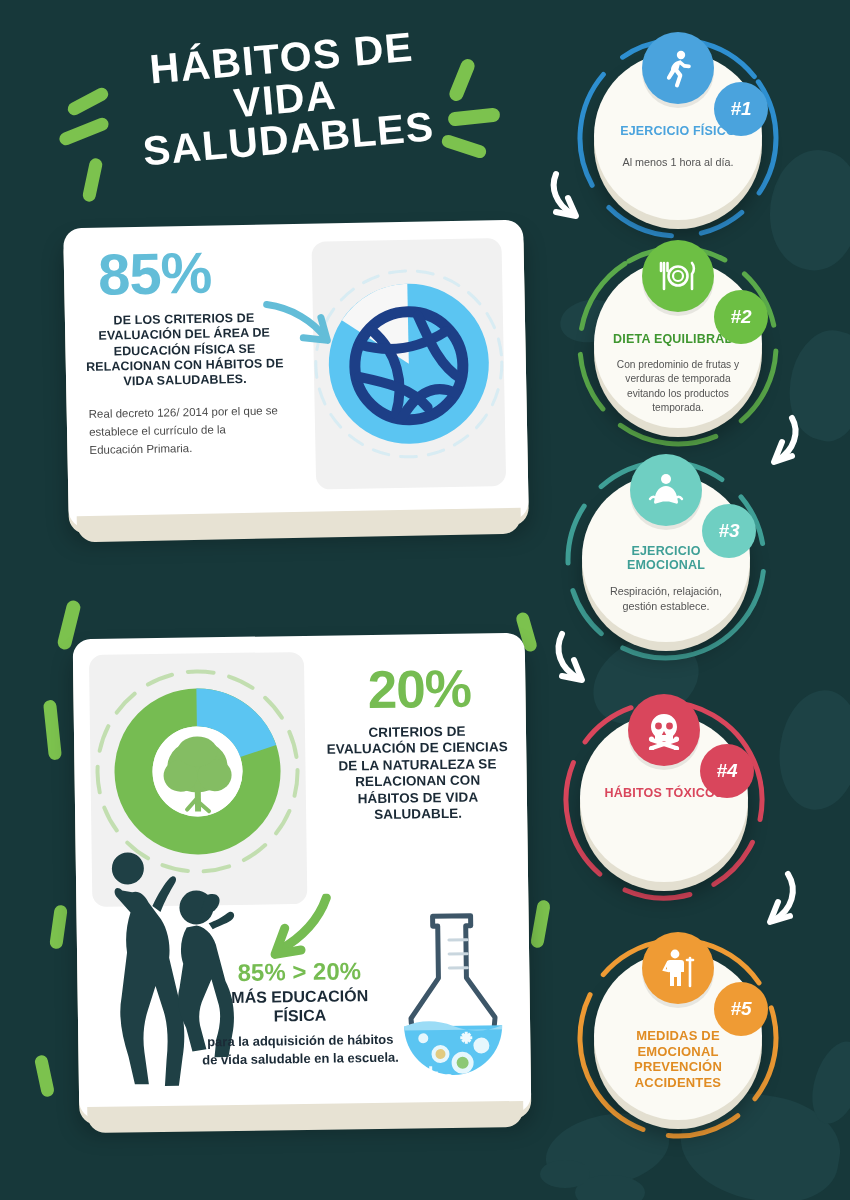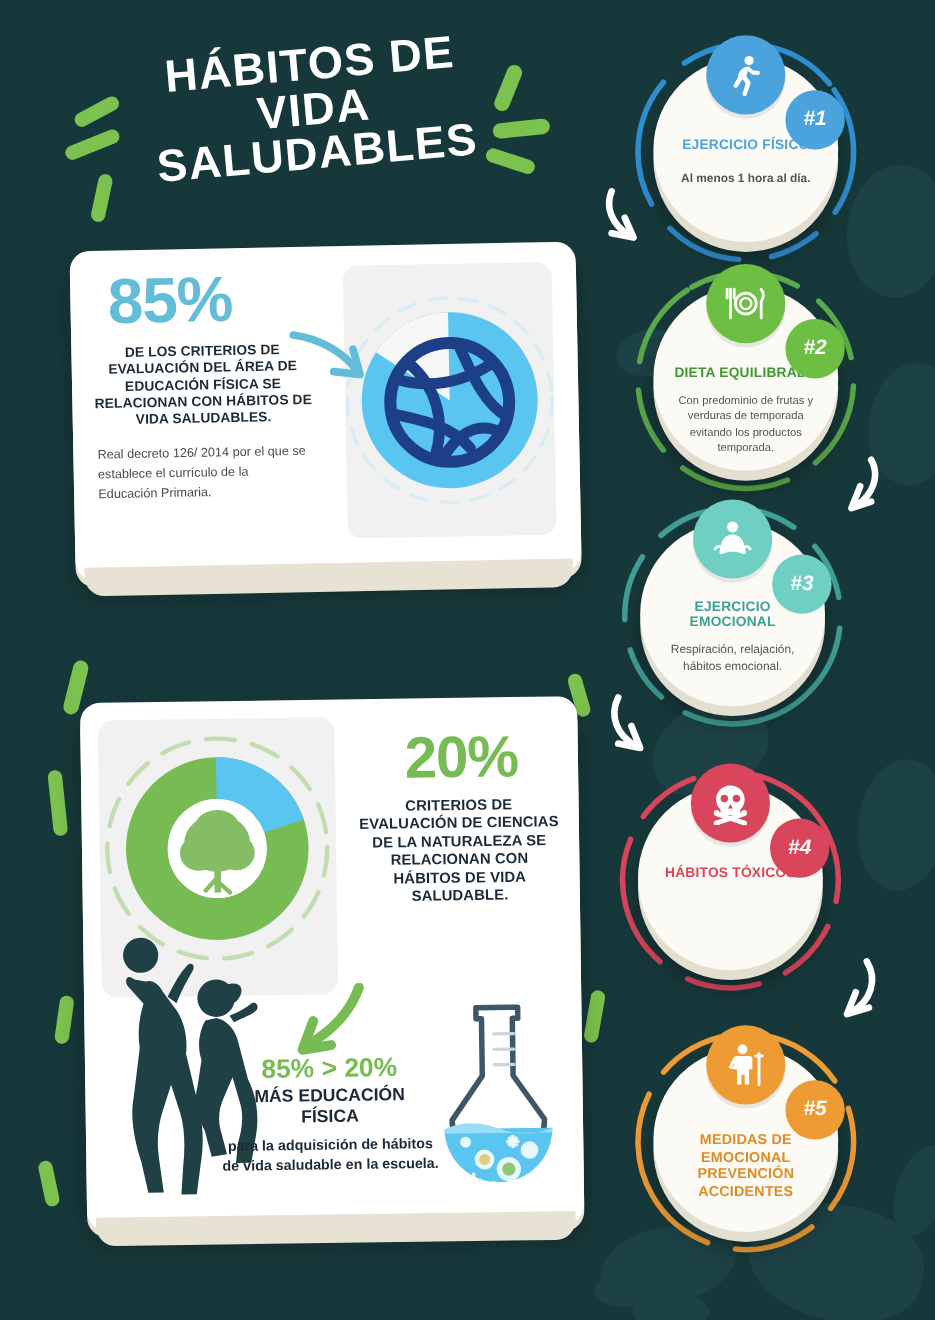--- a/index.html
+++ b/index.html
@@ -340,21 +340,21 @@
         <svg width="40" height="40" viewBox="0 0 40 40" fill="#ffffff">
           <circle cx="23" cy="7" r="4.2"></circle>
           <path d="M20 13 C16 14, 13 18, 13 22 l-4 7 a2 2 0 0 0 3.4 2 l4.6 -7
                    l3 4 l-3 9 a2 2 0 0 0 3.8 1.2 l3.4 -10 a3 3 0 0 0 -0.6 -2.8
                    l-3.2 -4 l1.4 -5 l4 3.4 l5 0.4 a1.9 1.9 0 0 0 0.2 -3.8 l-4.2 -0.4
                    l-5 -4.2 C24.4 12.6, 22 12.4, 20 13 Z"></path>
         </svg>
       </div>
       <div class="badge" style="background:#4aa3dd;">#1</div>
       <div class="node-title" style="color:#4aa3dd;">EJERCICIO FÍSICO</div>
-      <div class="node-desc" style="line-height:1.9;font-weight:bold;">Al menos 1 hora al día.</div>
+      <div class="node-desc" style="line-height:1.9;">Al menos 1 hora al día.</div>
     </div>
   </div>
 
   <svg class="arrow-connector" style="left:542px; top:168px;" width="60" height="62" viewBox="0 0 60 62">
     <path d="M14 6 C 8 20, 14 36, 30 46" fill="none" stroke="#ffffff" stroke-width="6" stroke-linecap="round"></path>
     <path d="M14 44 L34 48 L26 30" fill="none" stroke="#ffffff" stroke-width="6" stroke-linecap="round" stroke-linejoin="round"></path>
   </svg>
 
   <div class="node" style="left:578px; top:246px;">
     <svg class="arrow-connector" style="left:-6px; top:-6px;" width="212" height="212" viewBox="0 0 212 212">
@@ -388,21 +388,21 @@
       <div class="icon-circle" style="background:#6fcfc2;">
         <svg width="42" height="38" viewBox="0 0 42 38" fill="#ffffff">
           <circle cx="21" cy="8" r="5"></circle>
           <path d="M21 15 c-6 0, -10 5, -11 11 l-1 5 a1.6 1.6 0 0 0 2 1.6 l7 -2
                    h6 l7 2 a1.6 1.6 0 0 0 2 -1.6 l-1 -5 C31 20, 27 15, 21 15 Z"></path>
           <path d="M5 28 c2 -3, 5 -3, 7 0 M30 28 c2 -3, 5 -3, 7 0" stroke="#ffffff" stroke-width="2.4" fill="none" stroke-linecap="round"></path>
         </svg>
       </div>
       <div class="badge" style="background:#6fcfc2;">#3</div>
       <div class="node-title multi" style="color:#3f9f96; top:70px;">EJERCICIO EMOCIONAL</div>
-      <div class="node-desc" style="top:110px;">Respiración, relajación, hábitos emocional.</div>
+      <div class="node-desc" style="top:110px;">Respiración, relajación, gestión establece.</div>
     </div>
   </div>
 
   <svg class="arrow-connector" style="left:546px; top:628px;" width="60" height="64" viewBox="0 0 60 64">
     <path d="M16 6 C 8 22, 14 40, 32 50" fill="none" stroke="#ffffff" stroke-width="6" stroke-linecap="round"></path>
     <path d="M16 48 L36 52 L28 32" fill="none" stroke="#ffffff" stroke-width="6" stroke-linecap="round" stroke-linejoin="round"></path>
   </svg>
 
   <div class="node" style="left:564px; top:700px;">
     <svg class="arrow-connector" style="left:-6px; top:-6px;" width="212" height="212" viewBox="0 0 212 212">

